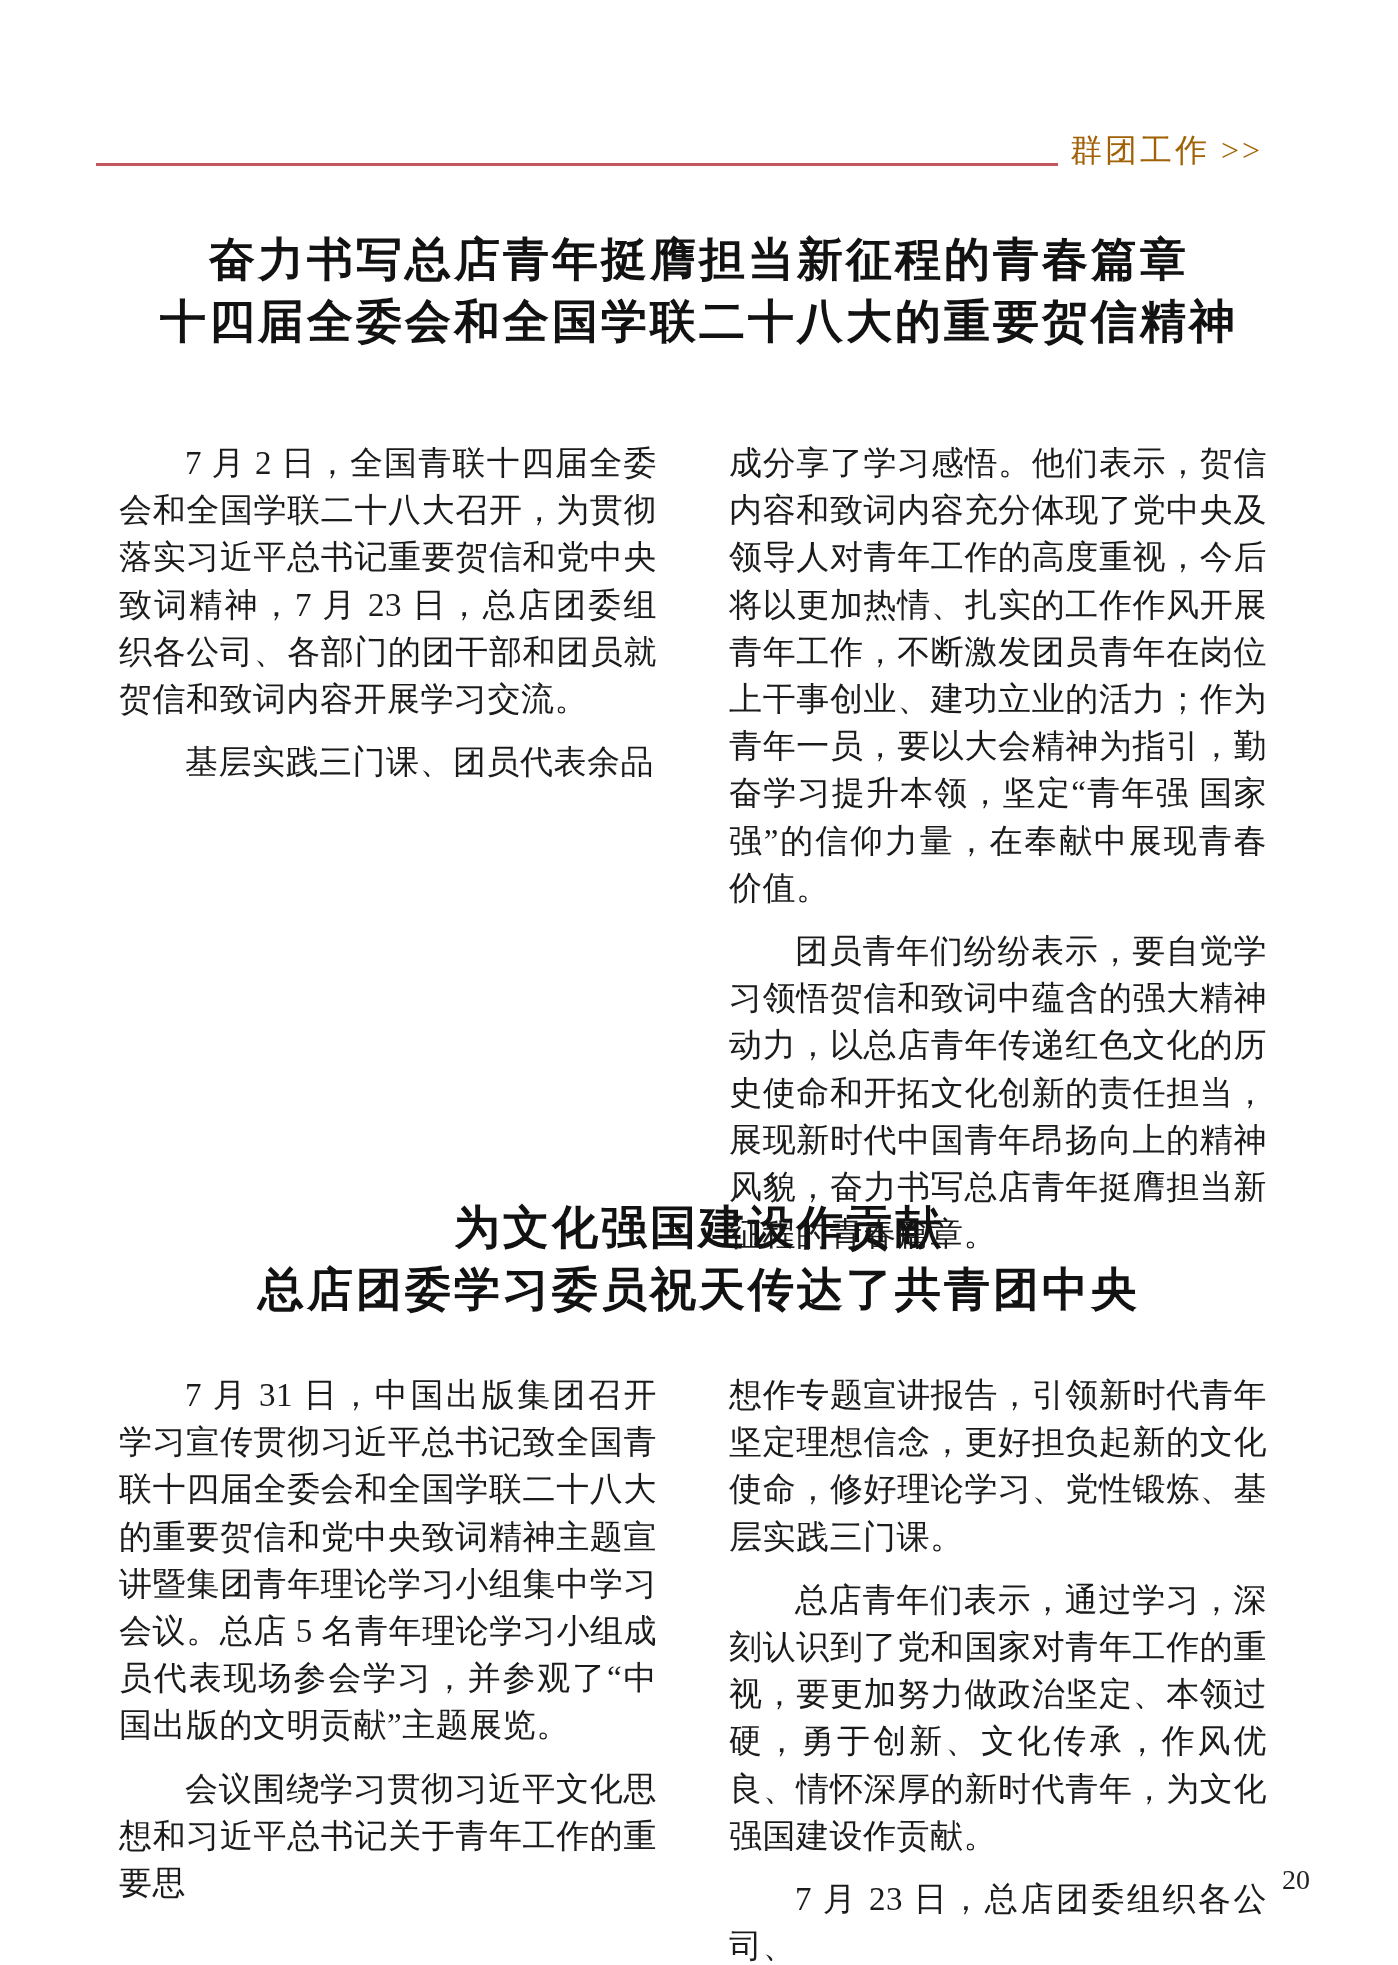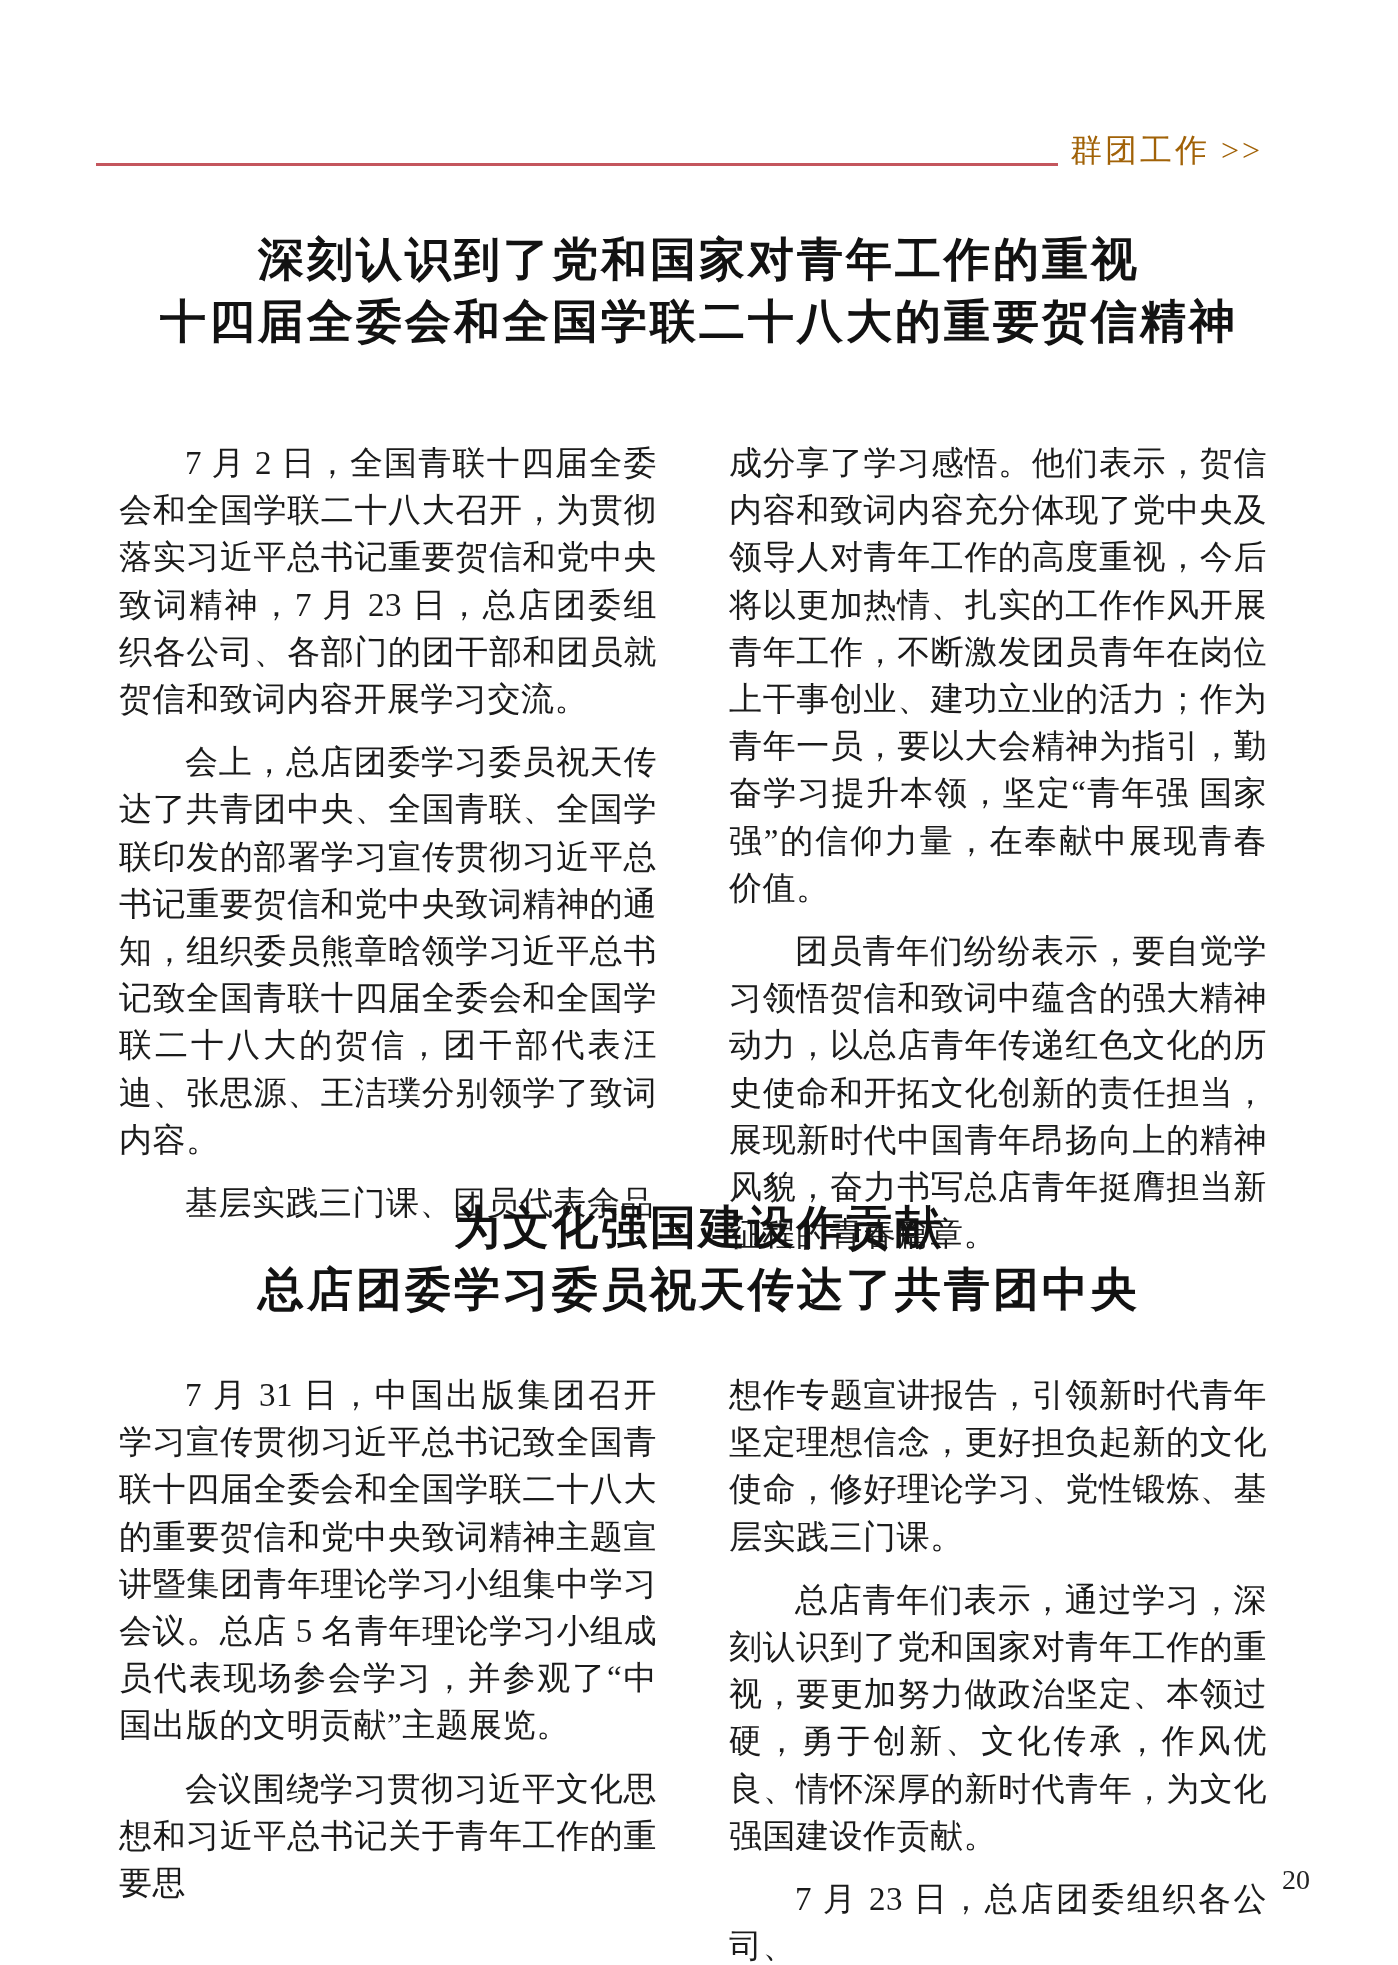--- a/index.html
+++ b/index.html
@@ -80,27 +80,26 @@
 </style>
 </head>
 <body>
 
 <div class="page">
 
   <div class="header-rule"></div>
   <div class="header-label">群团工作 &gt;&gt;</div>
 
   <div class="article-title title-1">
-    <span class="title-line">深刻认识到了党和国家对青年工作的重视</span>
+    <span class="title-line">奋力书写总店青年挺膺担当新征程的青春篇章</span>
     <span class="title-line">十四届全委会和全国学联二十八大的重要贺信精神</span>
   </div>
 
   <div class="col a1-left">
       <p class="body-p">7 月 2 日，全国青联十四届全委会和全国学联二十八大召开，为贯彻落实习近平总书记重要贺信和党中央致词精神，7 月 23 日，总店团委组织各公司、各部门的团干部和团员就贺信和致词内容开展学习交流。</p>
-      <p class="body-p">会上，总店团委学习委员祝天传达了共青团中央、全国青联、全国学联印发的部署学习宣传贯彻习近平总书记重要贺信和党中央致词精神的通知，组织委员熊章晗领学习近平总书记致全国青联十四届全委会和全国学联二十八大的贺信，团干部代表汪迪、张思源、王洁璞分别领学了致词内容。</p>
       <p class="body-p">基层实践三门课、团员代表余品</p>
     </div>
 
   <div class="col a1-right">
       <p class="body-p no-indent">成分享了学习感悟。他们表示，贺信内容和致词内容充分体现了党中央及领导人对青年工作的高度重视，今后将以更加热情、扎实的工作作风开展青年工作，不断激发团员青年在岗位上干事创业、建功立业的活力；作为青年一员，要以大会精神为指引，勤奋学习提升本领，坚定“青年强 国家强”的信仰力量，在奉献中展现青春价值。</p>
       <p class="body-p">团员青年们纷纷表示，要自觉学习领悟贺信和致词中蕴含的强大精神动力，以总店青年传递红色文化的历史使命和开拓文化创新的责任担当，展现新时代中国青年昂扬向上的精神风貌，奋力书写总店青年挺膺担当新征程的青春篇章。</p>
     </div>
 
   <div class="article-title title-2">
     <span class="title-line">为文化强国建设作贡献</span>

